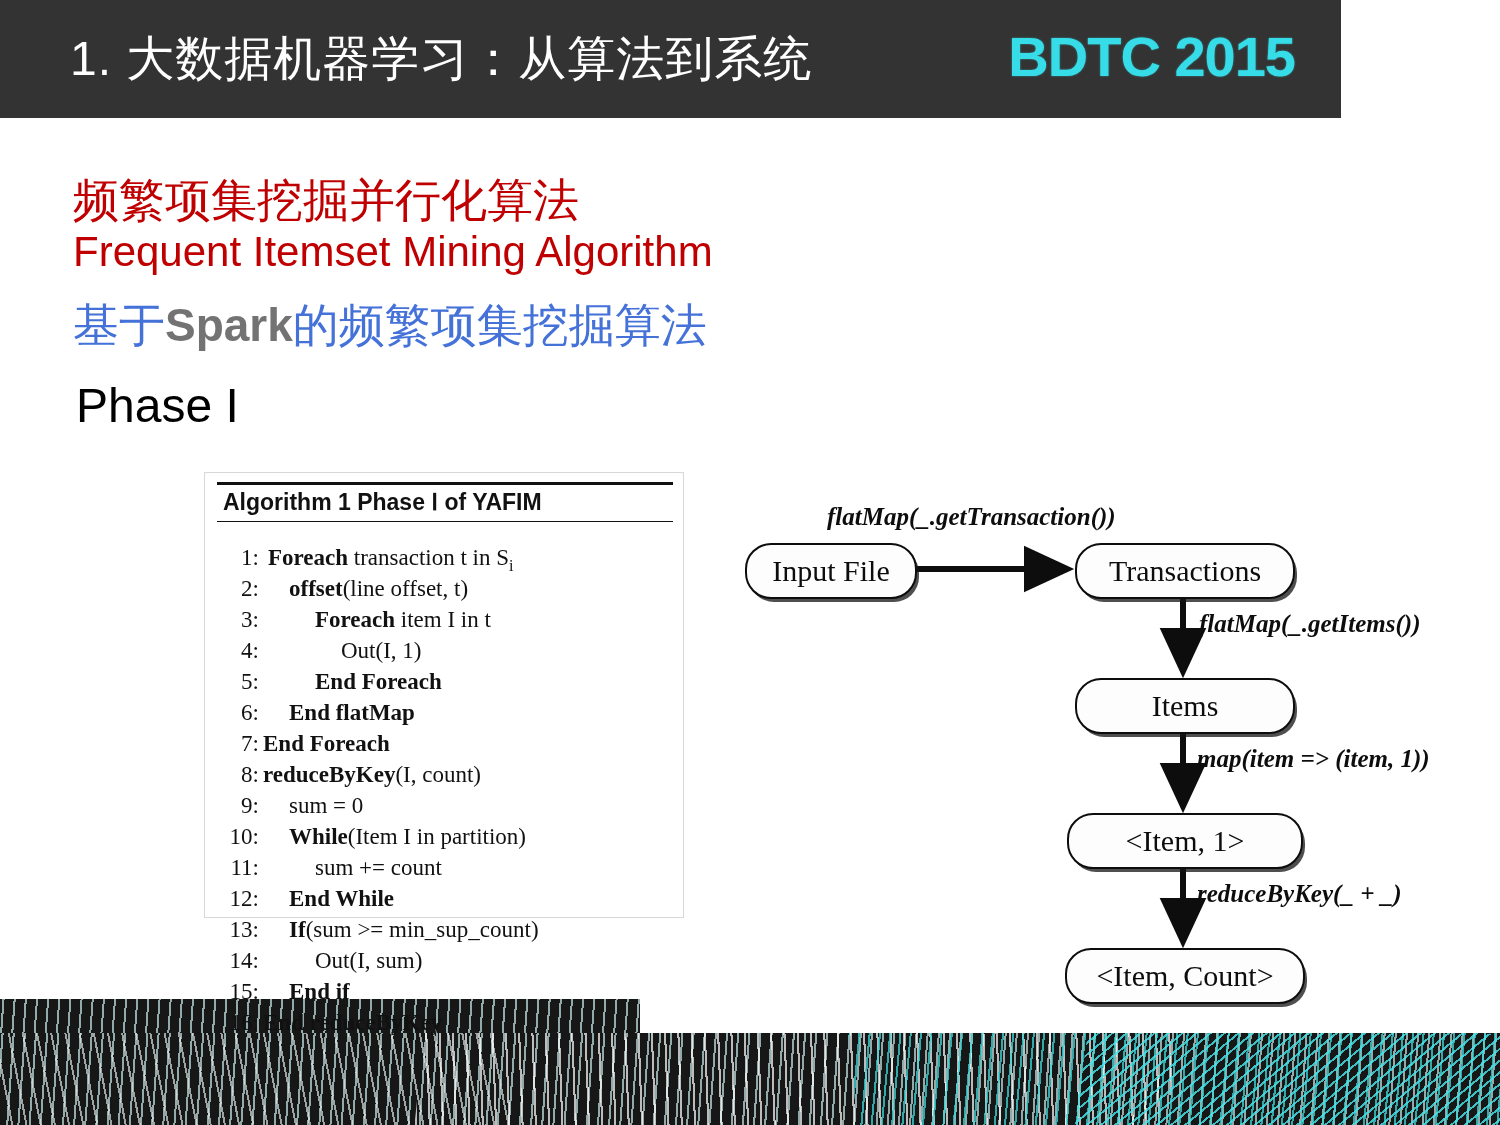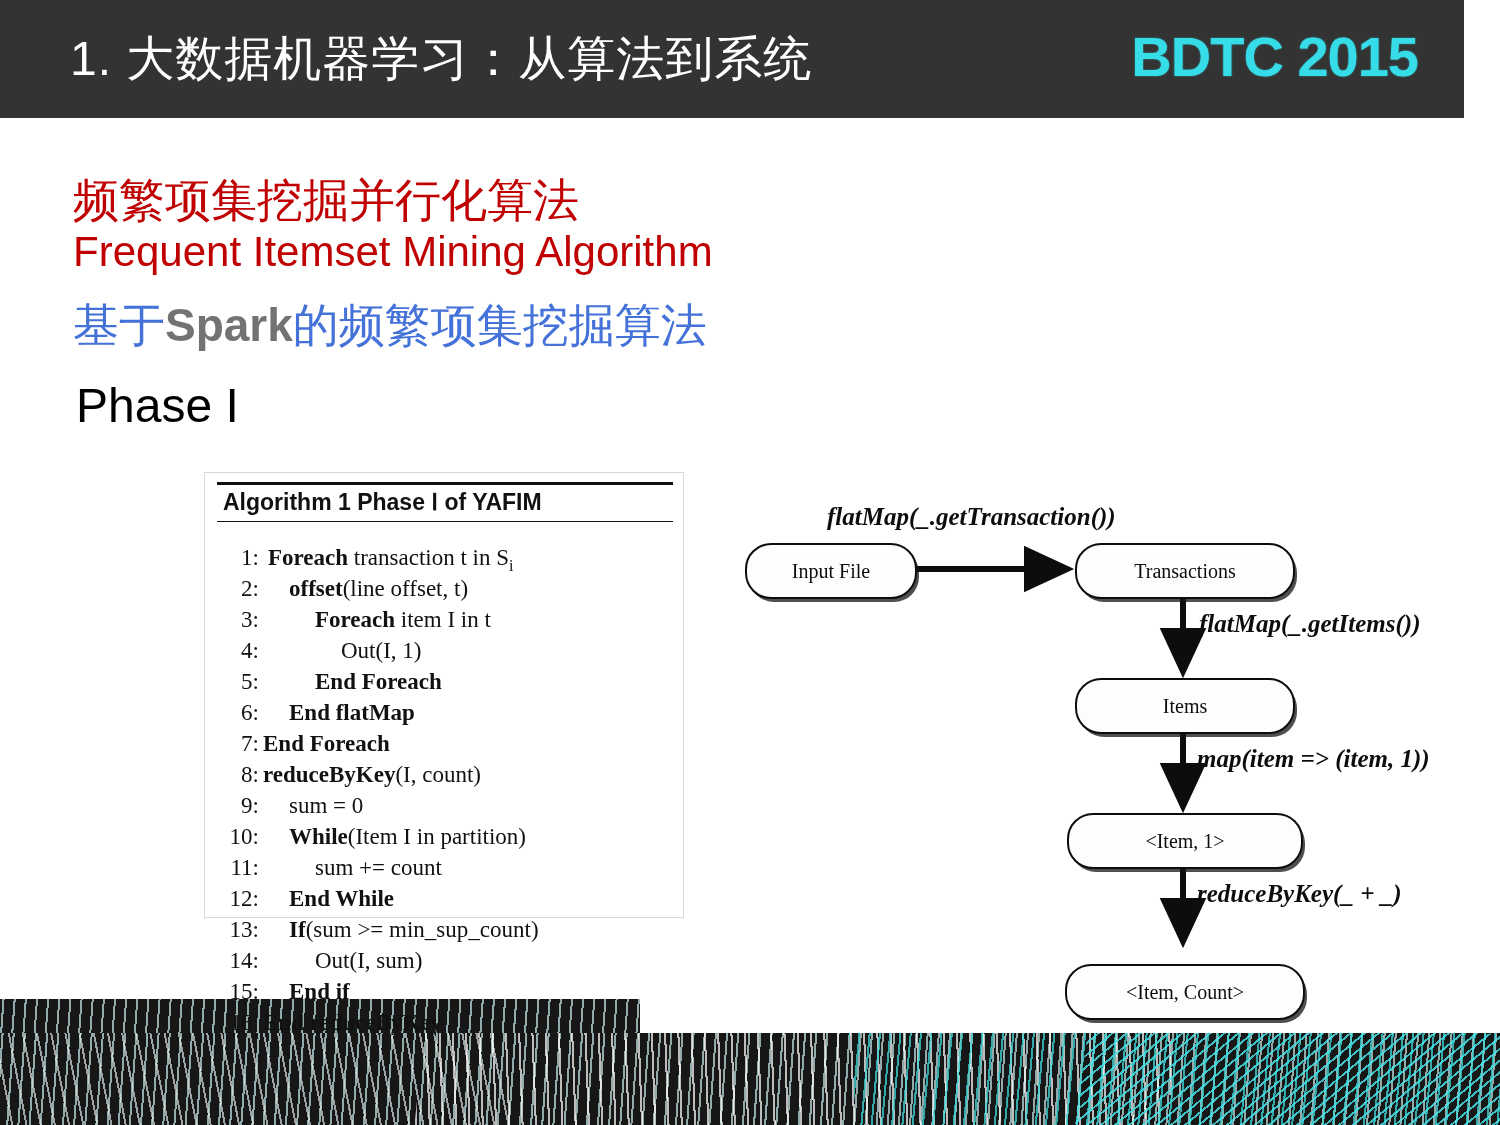--- a/index.html
+++ b/index.html
@@ -4,21 +4,21 @@
 <style>
   html,body{margin:0;padding:0;}
   body{
     width:1500px;height:1125px;overflow:hidden;background:#ffffff;
     font-family:"Liberation Sans", sans-serif;
   }
   #slide{position:relative;width:1500px;height:1125px;background:#fff;}
 
   
   #header{
-    position:absolute;left:0;top:0;width:1464px;height:118px;
+    position:absolute;left:0;top:0;width:1341px;height:118px;
     background:#333333;
   }
   #header-title{
     position:absolute;left:70px;top:27px;
     font-size:48px;font-weight:400;color:#ffffff;letter-spacing:1px;
     white-space:nowrap;
     font-family:"Liberation Sans","DejaVu Sans",sans-serif;
   }
   #brand{
     position:absolute;right:46px;top:24px;
@@ -88,33 +88,33 @@
   
   #flow{
     position:absolute;left:735px;top:495px;width:745px;height:525px;
   }
   .node{
     position:absolute;background:#fdfdfd;
     border:2.5px solid #0d0d0d;border-radius:26px;
     box-shadow:3px 4px 0 -1px rgba(20,20,20,.75);
     display:flex;align-items:center;justify-content:center;
     font-family:"Liberation Serif","DejaVu Serif",serif;
-    font-size:20px;color:#0d0d0d;white-space:nowrap;
+    font-size:30px;color:#0d0d0d;white-space:nowrap;
   }
   .edge-label{
     position:absolute;
     font-family:"Liberation Serif","DejaVu Serif",serif;
     font-style:italic;font-weight:bold;font-size:25px;color:#0d0d0d;
     white-space:nowrap;
   }
   #n-input{left:10px;top:48px;width:168px;height:52px;}
   #n-trans{left:340px;top:48px;width:216px;height:52px;}
   #n-items{left:340px;top:183px;width:216px;height:52px;}
   #n-item1{left:332px;top:318px;width:232px;height:52px;}
-  #n-itemc{left:330px;top:453px;width:236px;height:52px;margin-top:16px;}
+  #n-itemc{left:330px;top:453px;width:236px;height:52px;}
 
   #lbl-1{left:92px;top:8px;}
   #lbl-2{left:464px;top:115px;}
   #lbl-3{left:462px;top:250px;}
   #lbl-4{left:462px;top:385px;}
 
   svg#arrows{position:absolute;left:0;top:0;width:745px;height:525px;}
 
   
   #footer{

